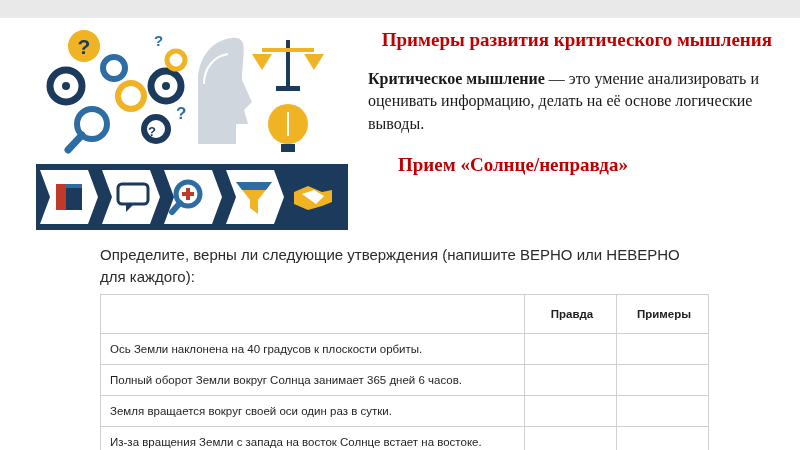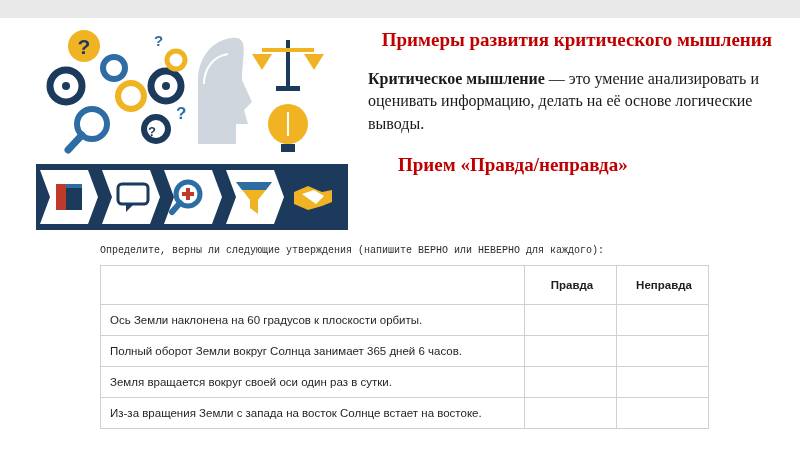--- a/index.html
+++ b/index.html
@@ -105,25 +105,25 @@
   
   .worksheet {
     position: absolute;
     left: 78px;
     top: 236px;
     width: 648px;
     height: 212px;
     background: #ffffff;
   }
   .ws-instruction {
-    font-size: 10px;
+    font-size: 15px;
     color: #2b2b2b;
     line-height: 1.45;
     padding: 8px 28px 6px 22px;
-    font-family: Liberation Mono, monospace;
+    font-family: Liberation Sans, sans-serif;
   }
   table.ws-table {
     border-collapse: collapse;
     margin-left: 22px;
     width: 608px;
     table-layout: fixed;
     padding-left: 40px;
   }
   table.ws-table th,
   table.ws-table td {
@@ -252,41 +252,41 @@
         </g>
       </svg>
     </div>
   </div>
 
   <div class="right-col">
     <h1 class="title">Примеры развития критического мышления</h1>
     <p class="para">
       <b>Критическое мышление</b><span> — это умение анализировать и оценивать информацию, делать на её основе логические выводы.</span>
     </p>
-    <div class="subtitle">Прием «Правда/неправда»</div>
+    <div class="subtitle">Прием «Солнце/неправда»</div>
   </div>
 
   <div class="worksheet">
     <div class="ws-instruction">Определите, верны ли следующие утверждения (напишите ВЕРНО или НЕВЕРНО для каждого):</div>
     <table class="ws-table">
       <colgroup>
         <col class="c-stmt">
         <col class="c-true">
         <col class="c-false">
       </colgroup>
       <thead>
         <tr class="head-row">
           <td class="stmt-head"></td>
           <th>Правда</th>
-          <th>Неправда</th>
+          <th>Примеры</th>
         </tr>
       </thead>
       <tbody>
         <tr>
-          <td>Ось Земли наклонена на 60 градусов к плоскости орбиты.</td>
+          <td>Ось Земли наклонена на 40 градусов к плоскости орбиты.</td>
           <td></td>
           <td></td>
         </tr>
         <tr>
           <td>Полный оборот Земли вокруг Солнца занимает 365 дней 6 часов.</td>
           <td></td>
           <td></td>
         </tr>
         <tr>
           <td>Земля вращается вокруг своей оси один раз в сутки.</td>

